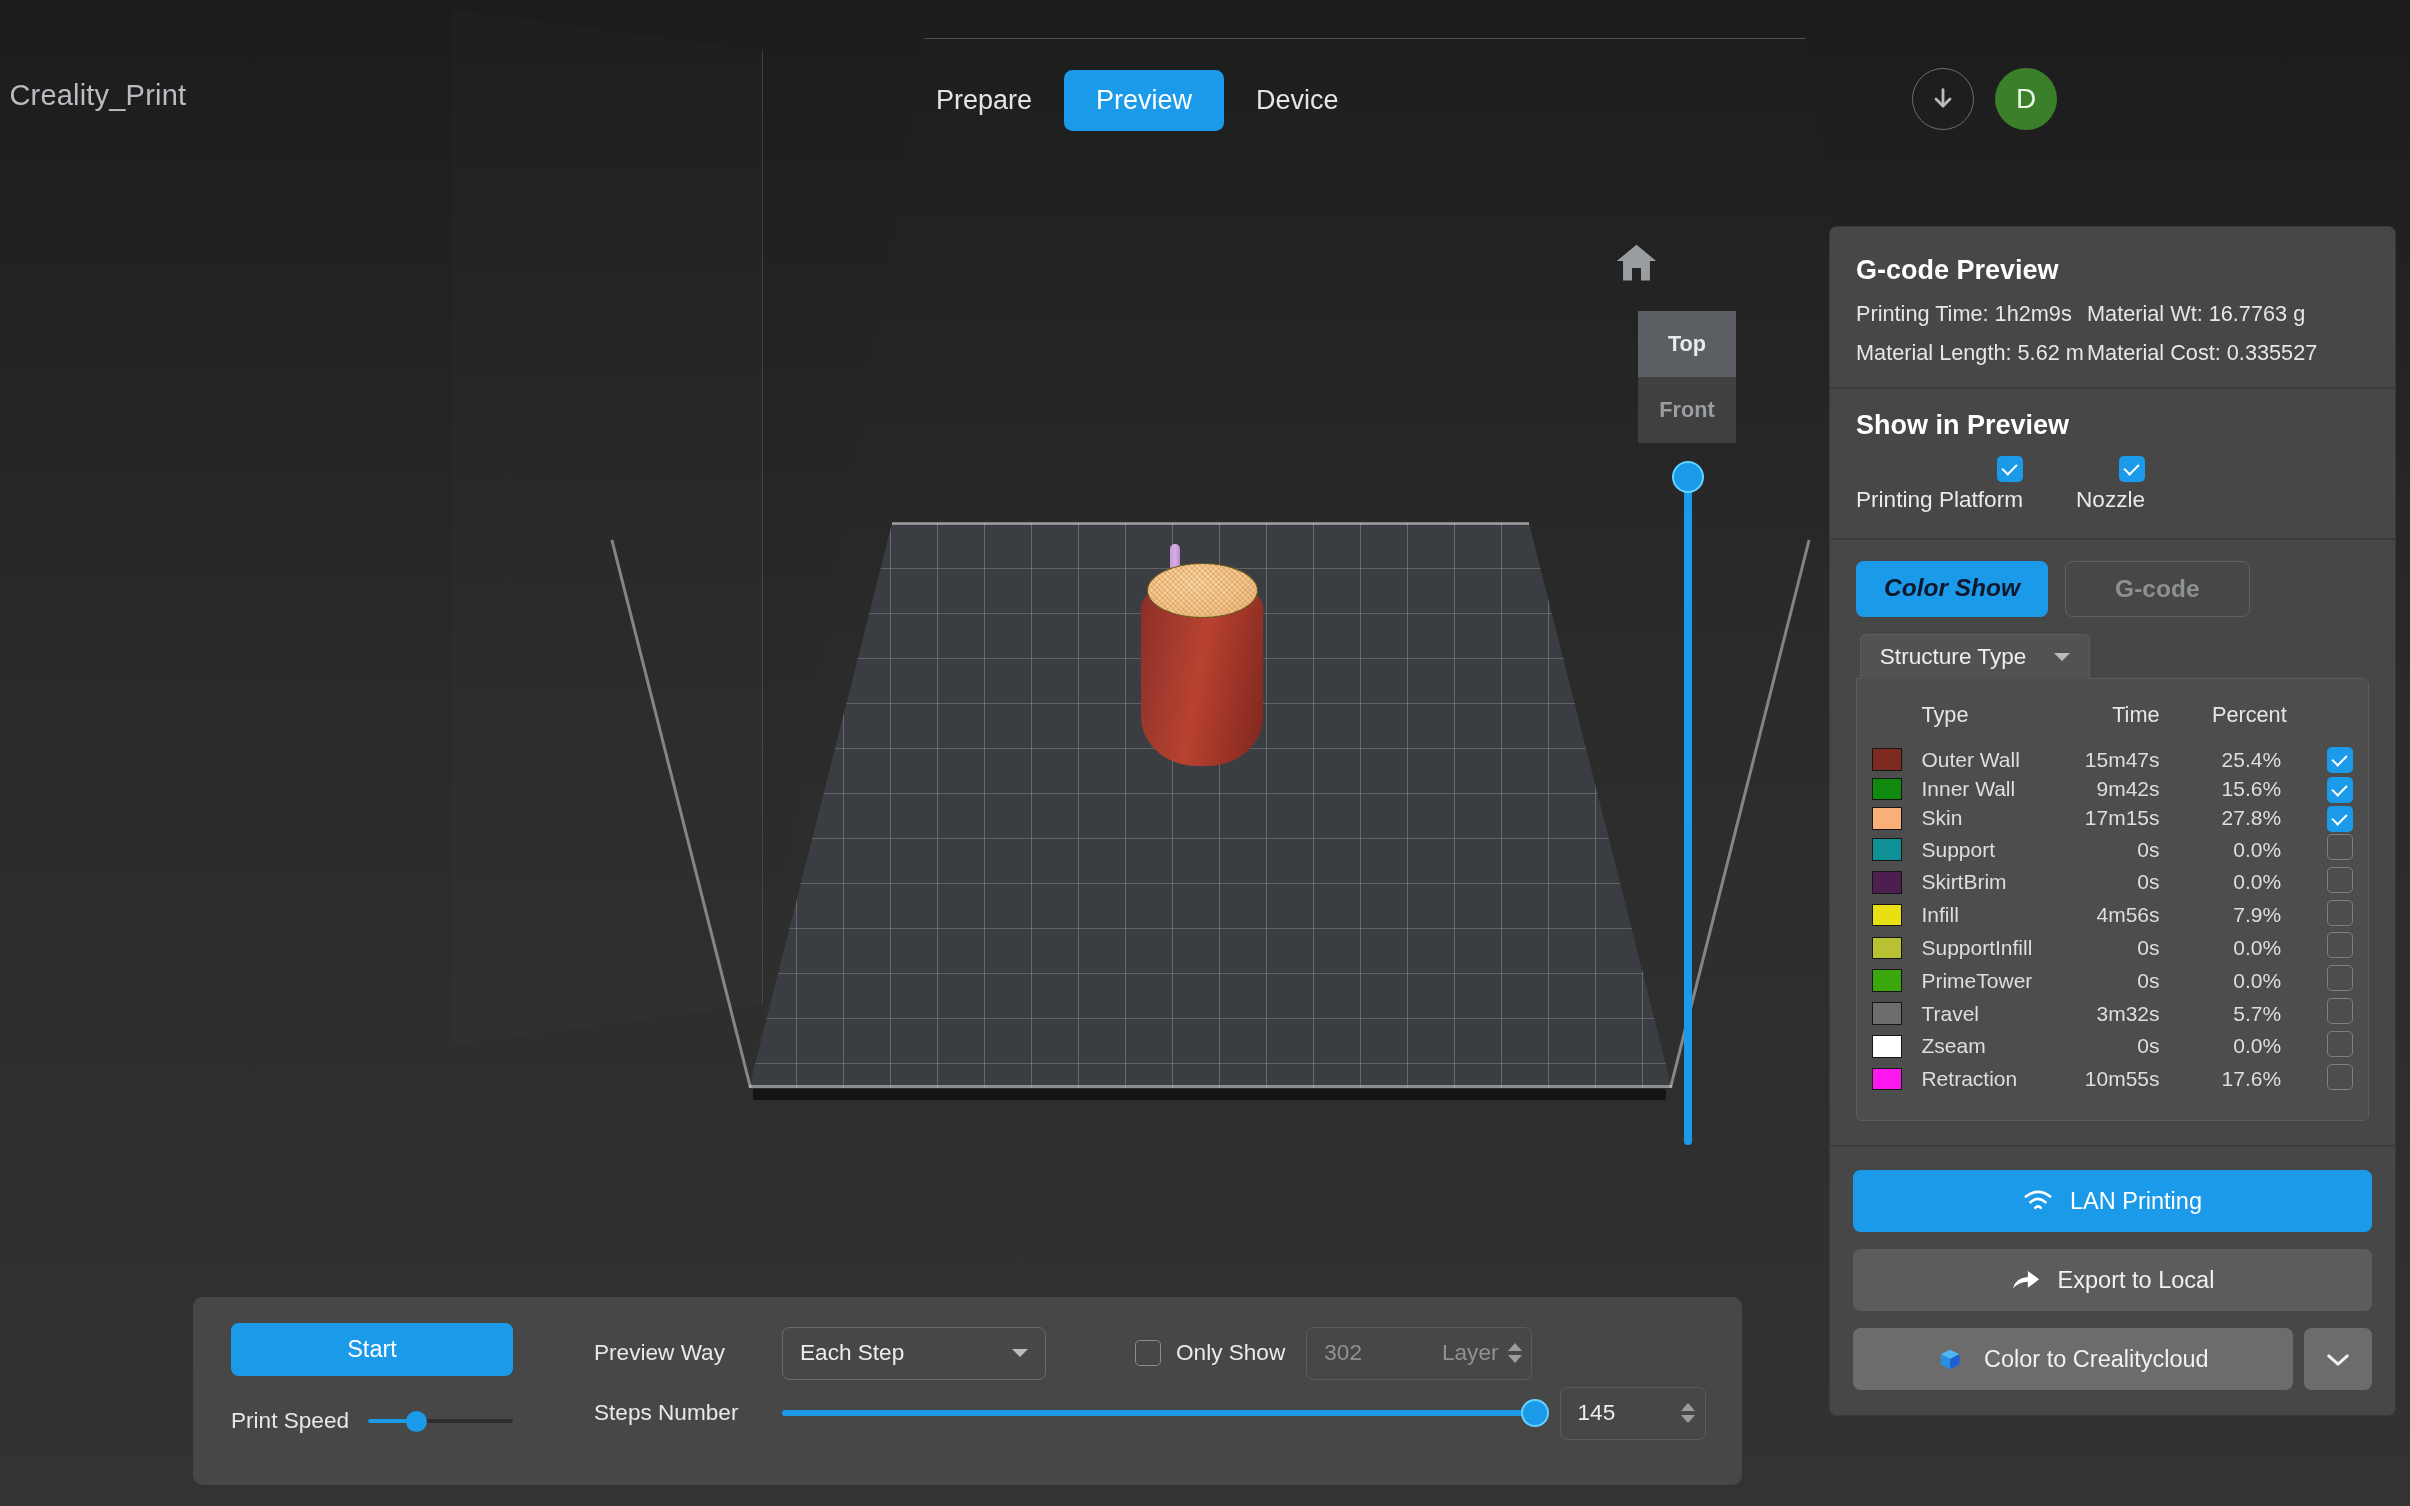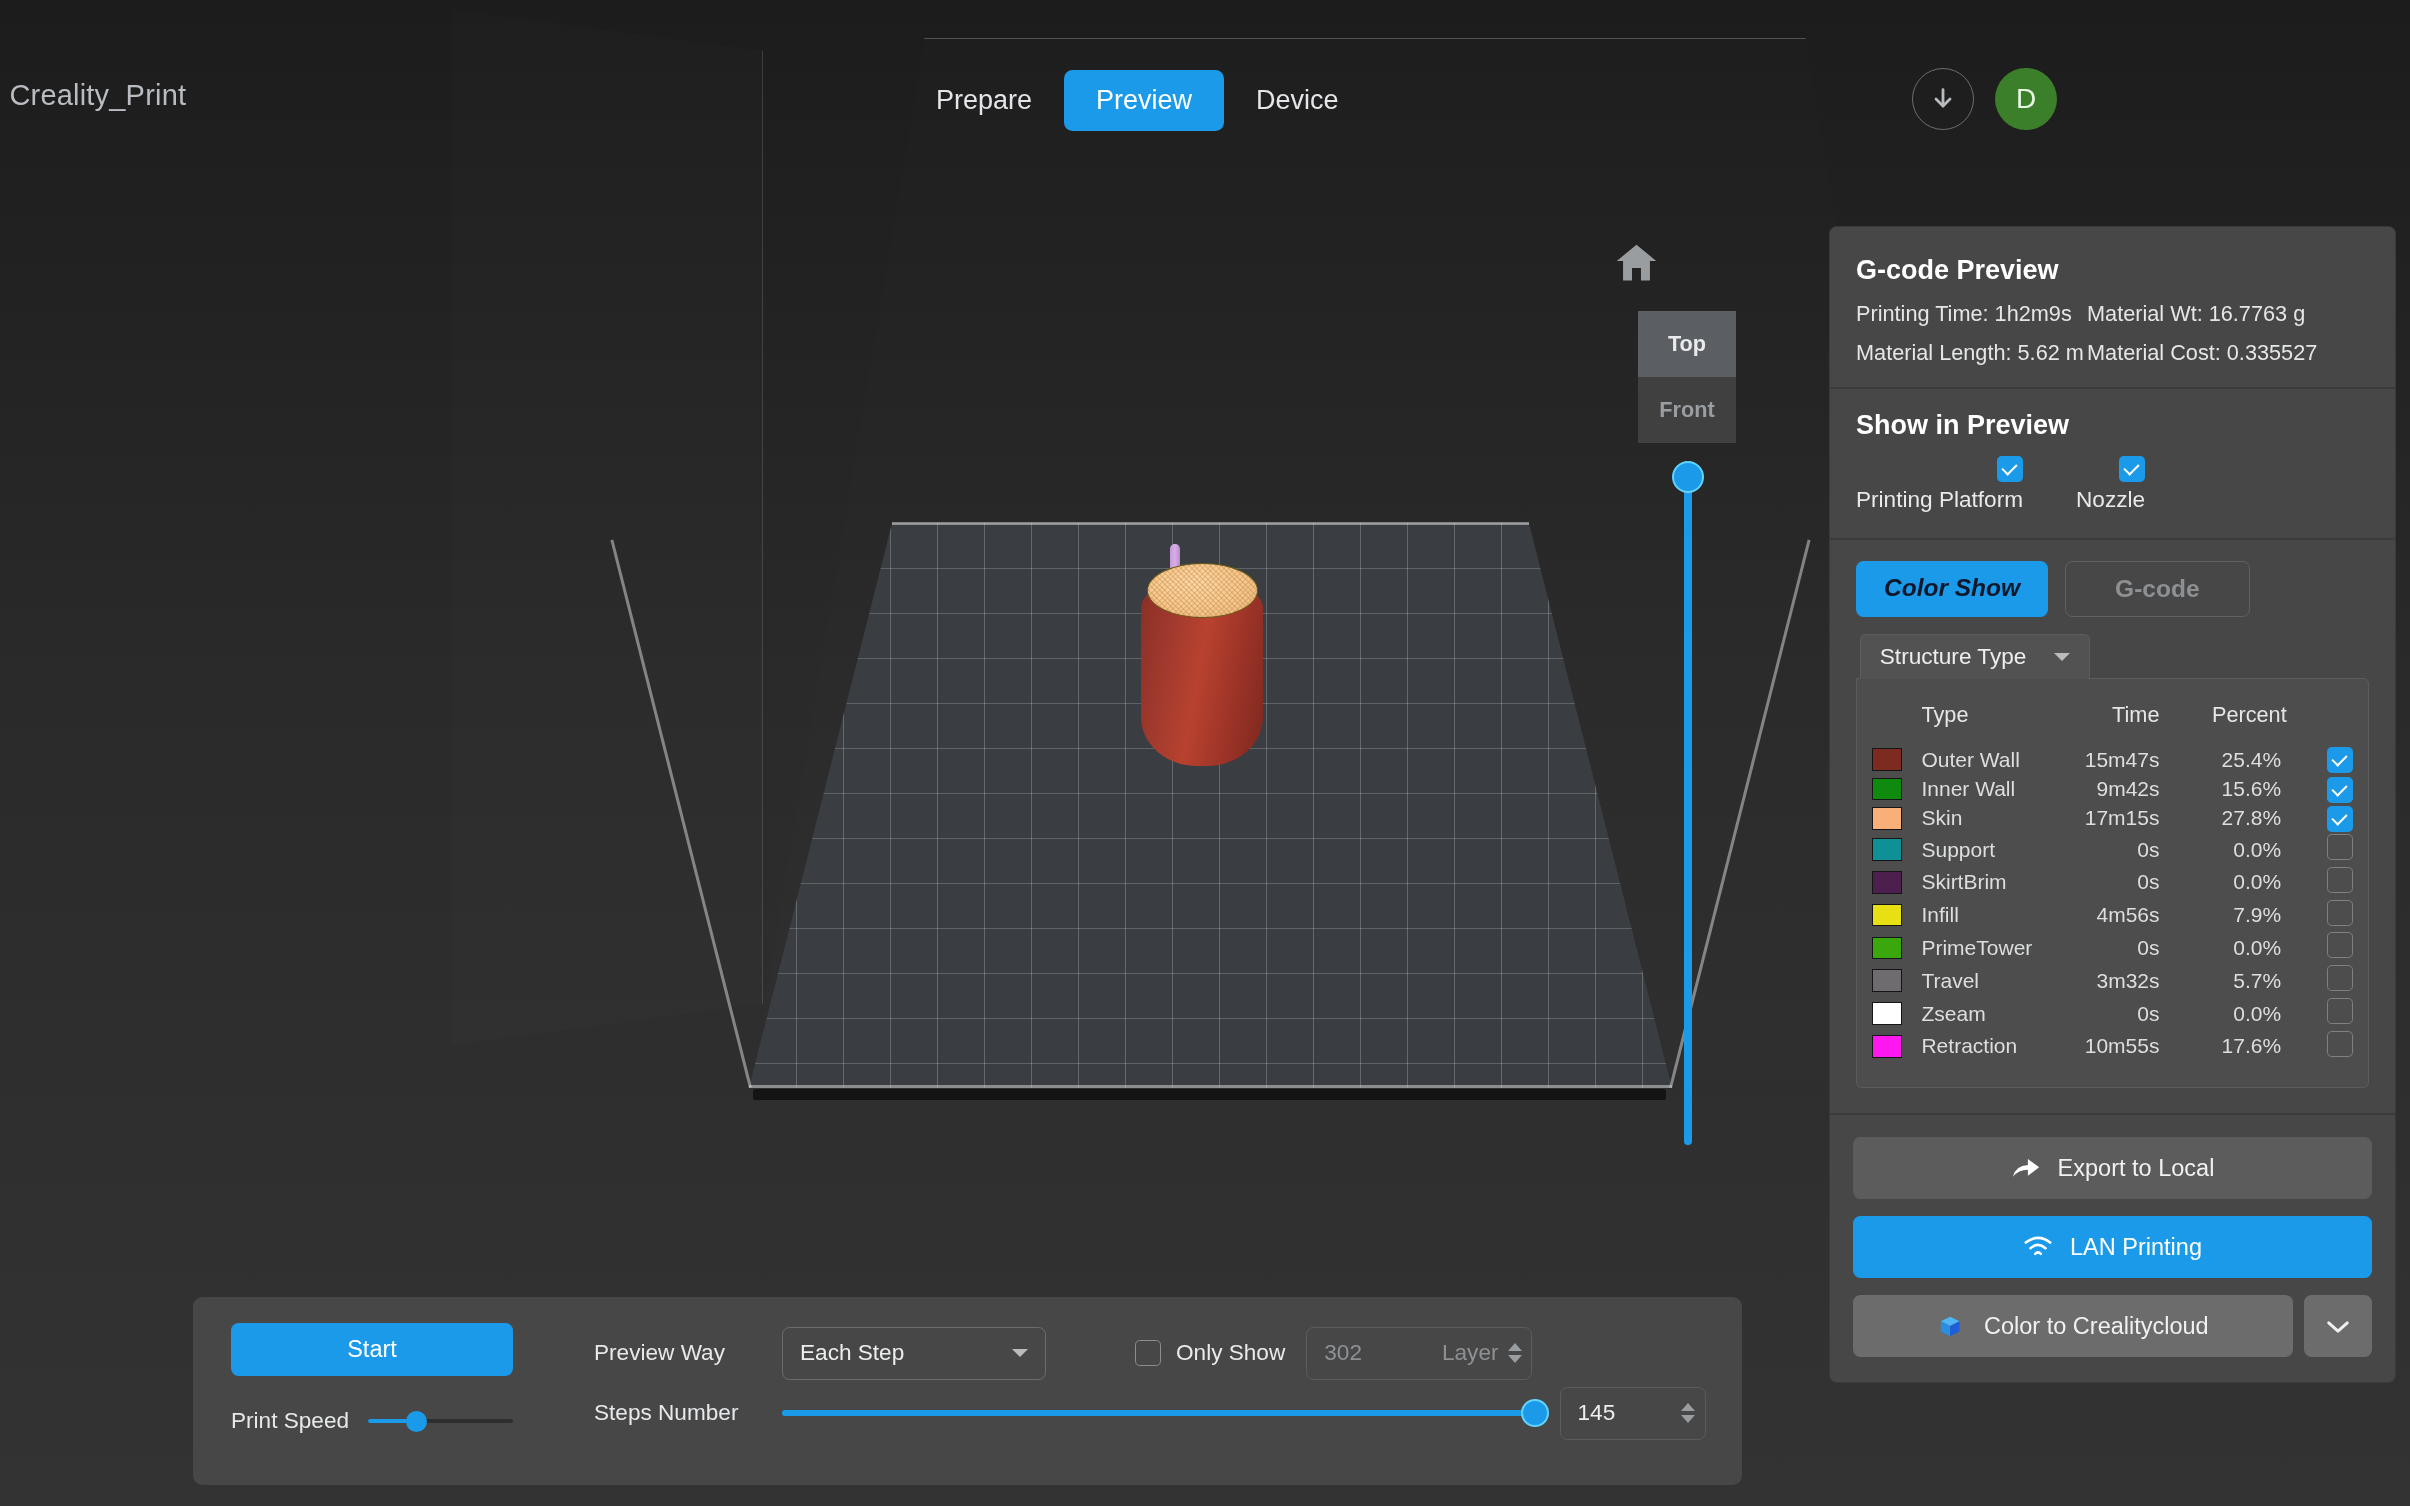--- a/index.html
+++ b/index.html
@@ -474,20 +474,29 @@
                 <td class="c-sw">
                   <span class="swatch" style="background:#e8e013"></span>
                 </td>
                 <td class="c-type">Infill</td>
                 <td class="c-time">4m56s</td>
                 <td class="c-pct">7.9%</td>
                 <td class="c-cb"><span class="rowcb off"></span></td>
               </tr>
               <tr>
                 <td class="c-sw">
+                  <span class="swatch" style="background:#b8c134"></span>
+                </td>
+                <td class="c-type">SupportInfill</td>
+                <td class="c-time">0s</td>
+                <td class="c-pct">0.0%</td>
+                <td class="c-cb"><span class="rowcb off"></span></td>
+              </tr>
+              <tr>
+                <td class="c-sw">
                   <span class="swatch" style="background:#3aa80d"></span>
                 </td>
                 <td class="c-type">PrimeTower</td>
                 <td class="c-time">0s</td>
                 <td class="c-pct">0.0%</td>
                 <td class="c-cb"><span class="rowcb off"></span></td>
               </tr>
               <tr>
                 <td class="c-sw">
                   <span class="swatch" style="background:#6e6c6e"></span>
@@ -514,34 +523,34 @@
                 <td class="c-time">10m55s</td>
                 <td class="c-pct">17.6%</td>
                 <td class="c-cb"><span class="rowcb off"></span></td>
               </tr>
             </tbody>
         </table>
       </div>
     </div>
 
     <div id="card-actions" class="panel-card">
-      <div id="btn-export" class="act-btn">
-        <svg width="30" height="24.5" viewBox="0 0 32 26" fill="#ffffff">
-          <path d="M2 22 Q5 10 18 9.5 L18 3 L30 12 L18 21 L18 14.5 Q8 14.5 2 22 Z"></path>
-        </svg>
-        <span>Export to Local</span>
-      </div>
-
       <div id="btn-lan" class="act-btn">
         <svg width="30" height="24.5" viewBox="0 0 32 26" fill="none" stroke="#ffffff" stroke-width="2.8" stroke-linecap="round">
           <path d="M3 8 Q16 -2 29 8"></path>
           <path d="M8 14 Q16 7 24 14"></path>
           <path d="M13 20 Q16 17 19 20"></path>
         </svg>
         <span>LAN Printing</span>
+      </div>
+
+      <div id="btn-export" class="act-btn">
+        <svg width="30" height="24.5" viewBox="0 0 32 26" fill="#ffffff">
+          <path d="M2 22 Q5 10 18 9.5 L18 3 L30 12 L18 21 L18 14.5 Q8 14.5 2 22 Z"></path>
+        </svg>
+        <span>Export to Local</span>
       </div>
 
       <div id="upload-row">
         <div id="btn-upload" class="act-btn">
           <svg width="30" height="28" viewBox="0 0 32 30">
             <path d="M4 10 L14 5 L24 10 L14 15 Z" fill="#4fb6f5"></path>
             <path d="M4 10 L14 15 L14 26 L4 21 Z" fill="#2a8fe0"></path>
             <path d="M24 10 L14 15 L14 26 L24 21 Z" fill="#1d5fd8"></path>
           </svg>
           <span>Color to Crealitycloud</span>

